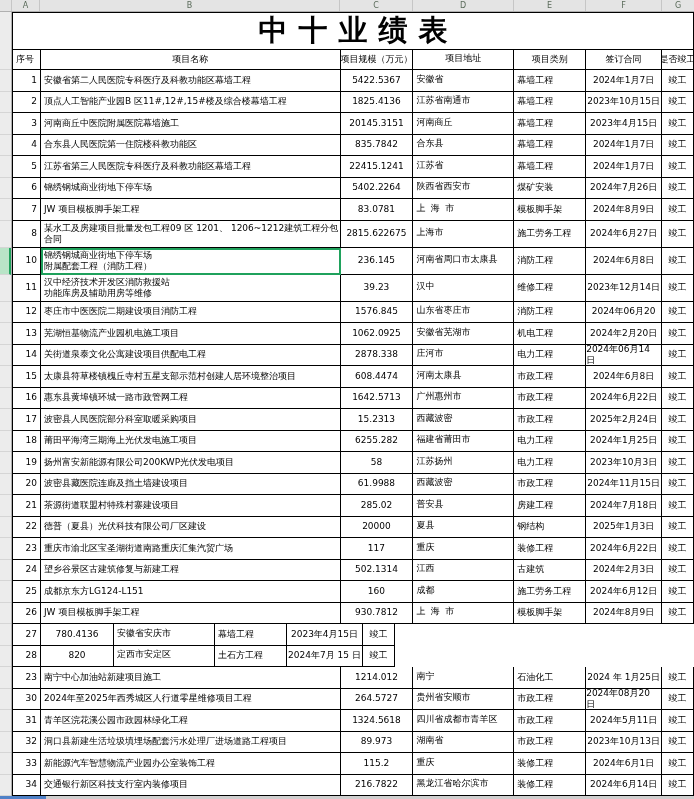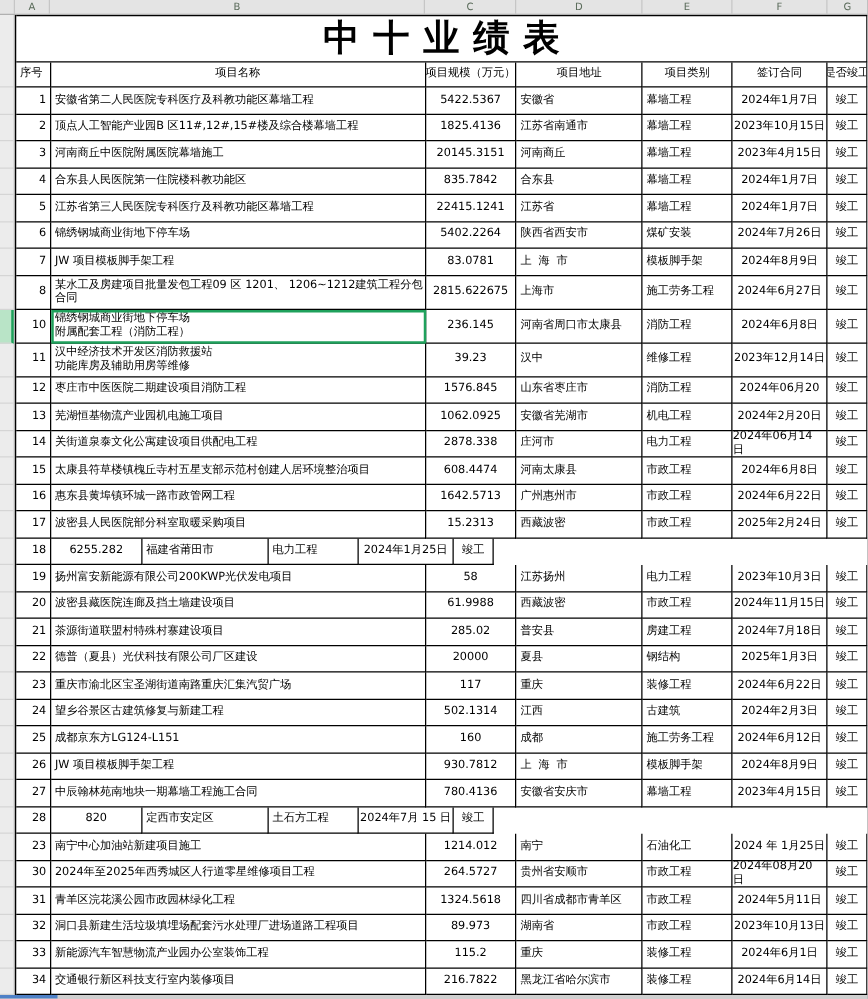--- a/index.html
+++ b/index.html
@@ -255,20 +255,21 @@
     <div class="td c-a">17</div>
     <div class="td c-b">波密县人民医院部分科室取暖采购项目</div>
     <div class="td c-c">15.2313</div>
     <div class="td c-d">西藏波密</div>
     <div class="td c-e">市政工程</div>
     <div class="td c-f">2025年2月24日</div>
     <div class="td c-g">竣工</div>
   </div>
           <div class="tr">
     <div class="td c-a">18</div>
+    <div class="td c-b">莆田平海湾三期海上光伏发电施工项目</div>
     <div class="td c-c">6255.282</div>
     <div class="td c-d">福建省莆田市</div>
     <div class="td c-e">电力工程</div>
     <div class="td c-f">2024年1月25日</div>
     <div class="td c-g">竣工</div>
   </div>
           <div class="tr">
     <div class="td c-a">19</div>
     <div class="td c-b">扬州富安新能源有限公司200KWP光伏发电项目</div>
     <div class="td c-c">58</div>
@@ -335,21 +336,20 @@
     <div class="td c-a">26</div>
     <div class="td c-b">JW 项目模板脚手架工程</div>
     <div class="td c-c">930.7812</div>
     <div class="td c-d">上 海 市</div>
     <div class="td c-e">模板脚手架</div>
     <div class="td c-f">2024年8月9日</div>
     <div class="td c-g">竣工</div>
   </div>
           <div class="tr">
     <div class="td c-a">27</div>
-    <div class="td c-b">中辰翰林苑南地块一期幕墙工程施工合同</div>
     <div class="td c-c">780.4136</div>
     <div class="td c-d">安徽省安庆市</div>
     <div class="td c-e">幕墙工程</div>
     <div class="td c-f">2023年4月15日</div>
     <div class="td c-g">竣工</div>
   </div>
           <div class="tr">
     <div class="td c-a">28</div>
     <div class="td c-c">820</div>
     <div class="td c-d">定西市安定区</div>

